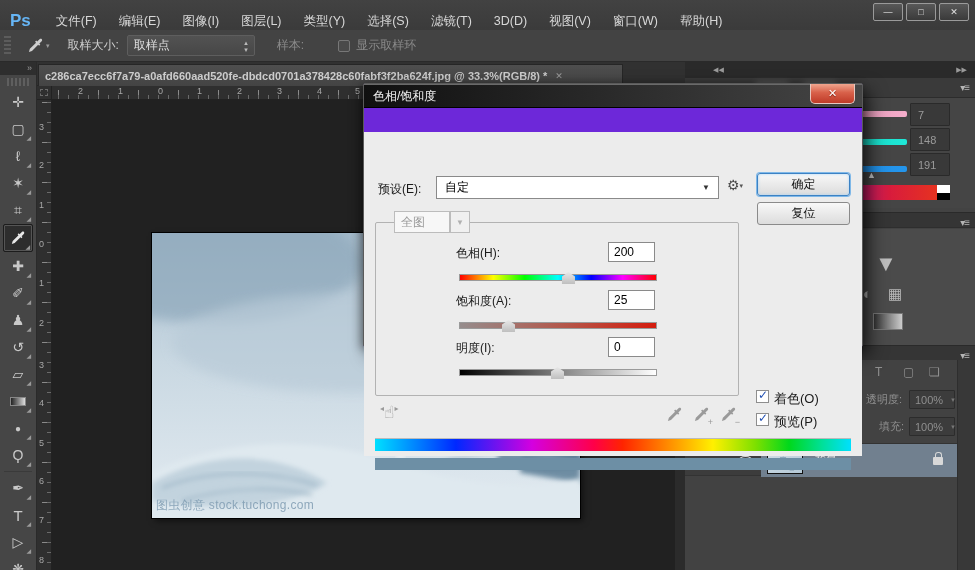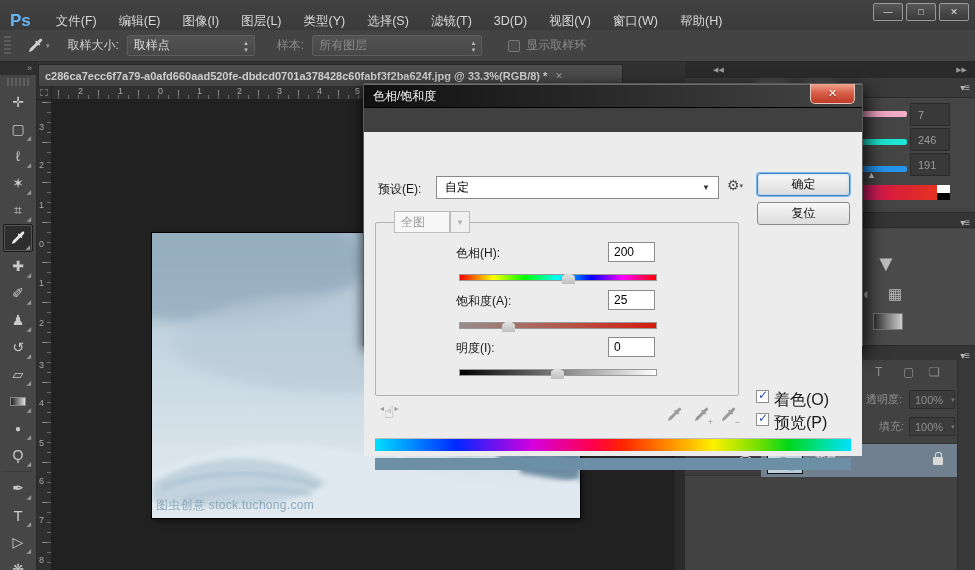--- a/index.html
+++ b/index.html
@@ -97,21 +97,21 @@
   #lthumb{position:absolute;left:6px;top:3px;width:36px;height:27px;border:1px solid #111;
     background:radial-gradient(circle at 45% 55%,#8fa9bd 0 22%,transparent 23%),
                radial-gradient(circle at 70% 70%,#9db3c4 0 18%,transparent 19%),
                linear-gradient(150deg,#d4e0e8,#b4c8d6);}
   #lname{position:absolute;left:52px;top:9px;color:#ececec;font-style:italic;font-size:11px;font-family:"Liberation Serif","DejaVu Serif",serif;}
   .lock{position:absolute;left:172px;top:13px;width:10px;height:8px;background:#d8d8d8;border-radius:1px;}
   .lock::before{content:"";position:absolute;left:1.5px;top:-5px;width:5px;height:5px;border:1.5px solid #d8d8d8;border-bottom:none;border-radius:3px 3px 0 0;}
   #lscroll{position:absolute;left:272px;top:298px;width:18px;height:210px;background:#383838;border-left:1px solid #2e2e2e;}
 
   
-  #dialog{left:363px;top:83px;width:500px;height:264px;background:#404040;
+  #dialog{left:363px;top:83px;width:500px;height:264px;background:#6d28d9;
     border:1px solid #5a5a5a;border-radius:2px;
     box-shadow:6px 8px 18px rgba(0,0,0,.65), -2px 2px 10px rgba(0,0,0,.4);z-index:50;}
   #dlg-title{position:absolute;left:0;top:0;width:100%;height:24px;
     background:linear-gradient(to right,#101010,#454545);border-bottom:1px solid #000;
     box-shadow:inset 0 1px 0 #6a6a6a;color:#f2f2f2;font-size:12px;line-height:24px;padding-left:9px;}
   #dlg-close{position:absolute;right:7px;top:0;width:45px;height:20px;border:1px solid #e6c8c0;border-top:none;
     border-radius:0 0 5px 5px;background:linear-gradient(#f0a58e,#d8614a 45%,#bf3a28);
     color:#fff;font-weight:bold;font-size:11px;text-align:center;line-height:19px;text-shadow:0 1px 1px #802015;}
   #dlg-body{position:absolute;left:0;top:24px;width:498px;height:324px;background:#ececec;color:#1a1a1a;margin-top:24px;}
   .dlbl{position:absolute;font-size:12px;color:#1a1a1a;}
@@ -133,21 +133,21 @@
   .track{position:absolute;left:95px;width:198px;height:7px;border:1px solid #9a9a9a;}
   .thumb{position:absolute;top:-3px;width:13px;height:12px;background:linear-gradient(#e8e8e8,#bfbfbf);
     clip-path:polygon(50% 0,100% 38%,100% 100%,0 100%,0 38%);filter:drop-shadow(0 0 1px #444);}
   #hand{position:absolute;left:16px;top:270px;color:#9a9a9a;font-size:17px;}
   #hand .mini{font-size:8px;vertical-align:7px;}
   .dropper{position:absolute;top:274px;width:18px;height:18px;}
   .dropper svg{display:block;}
   .dropper .sub{position:absolute;right:-2px;bottom:-3px;font-size:9px;color:#9a9a9a;}
   .chk{position:absolute;left:392px;width:13px;height:13px;background:#fff;border:1px solid #8e8e8e;}
   .chk .mark{position:absolute;left:1px;top:-3px;color:#1f4fb4;font-size:12px;font-weight:bold;}
-  .chklabel{position:absolute;left:410px;font-size:16px;color:#1a1a1a;}
+  .chklabel{position:absolute;left:410px;font-size:13px;color:#1a1a1a;}
   #huebar{position:absolute;left:11px;top:306px;width:476px;height:13px;border-top:1px solid #bbb;
     background:linear-gradient(to right,#00e0ff,#0028ff 17%,#d400e0 33%,#ff0048 46%,#ff2400 52%,#ff9000 62%,#fff000 71%,#7ce000 80%,#00d81c 87%,#00e09a 94%,#00e0ff 100%);}
   #resultbar{position:absolute;left:11px;top:326px;width:476px;height:12px;}
 </style>
 </head>
 <body>
 
 <div id="screen">
 
   <div class="abs" id="menubar">
@@ -180,27 +180,20 @@
     <span style="color:#9a9a9a;font-size:7px;margin-right:10px;">▾</span>
     <span class="optlabel">取样大小:</span>
     <div class="combo" style="width:128px;">
       <span>取样点</span>
       <span class="arrows">
           <span>▴</span>
           <span>▾</span>
         </span>
     </div>
     <span class="optlabel dis" style="margin-left:22px;">样本:</span>
-    <div class="combo dis" style="width:170px;">
-      <span>所有图层</span>
-      <span class="arrows">
-          <span>▴</span>
-          <span>▾</span>
-        </span>
-    </div>
     <div class="cb" style="margin-left:26px;"></div>
     <span class="optlabel dis" style="margin:0;">显示取样环</span>
   </div>
 
   <div class="abs" id="toolbar">
     <div id="toolbar-head">»</div>
     <div id="toolbar-grip"></div>
     <div class="tool">
         <span>✛</span>
       </div>
@@ -353,21 +346,21 @@
       <div class="grip" style="position:absolute;left:8px;top:5px;width:40px;height:9px;background:repeating-linear-gradient(to right,#5c5c5c 0 2px,transparent 2px 4px);"></div>
       <div class="blurblob" style="left:70px;top:4px;width:34px;height:11px;"></div>
       <div class="blurblob" style="left:118px;top:4px;width:34px;height:11px;"></div>
       <span class="pmenu">▾≡</span>
     </div>
 
     <div class="abs" style="left:0;top:36px;width:290px;height:110px;background:#454545;">
       <div class="ctrack" style="top:13px;background:linear-gradient(to right,#b55a82,#f5aecb);"></div>
       <div class="cval" style="top:5px;">7</div>
       <div class="ctrack" style="top:41px;background:linear-gradient(to right,#00b088,#1fe8d8);"></div>
-      <div class="cval" style="top:30px;">246</div>
+      <div class="cval" style="top:30px;">148</div>
       <div class="ctrack" style="top:68px;background:linear-gradient(to right,#0c74cf,#2596ec);"></div>
       <div class="cval" style="top:55px;">191</div>
       <span style="position:absolute;left:182px;top:72px;color:#c8c8c8;font-size:9px;">▲</span>
     </div>
     <div class="abs" id="ramp"></div>
     <div class="abs" id="rampwhite"></div>
     <div class="abs" id="rampblack"></div>
 
     <div class="panelhead" style="top:150px;">
       <span class="pmenu">▾≡</span>

